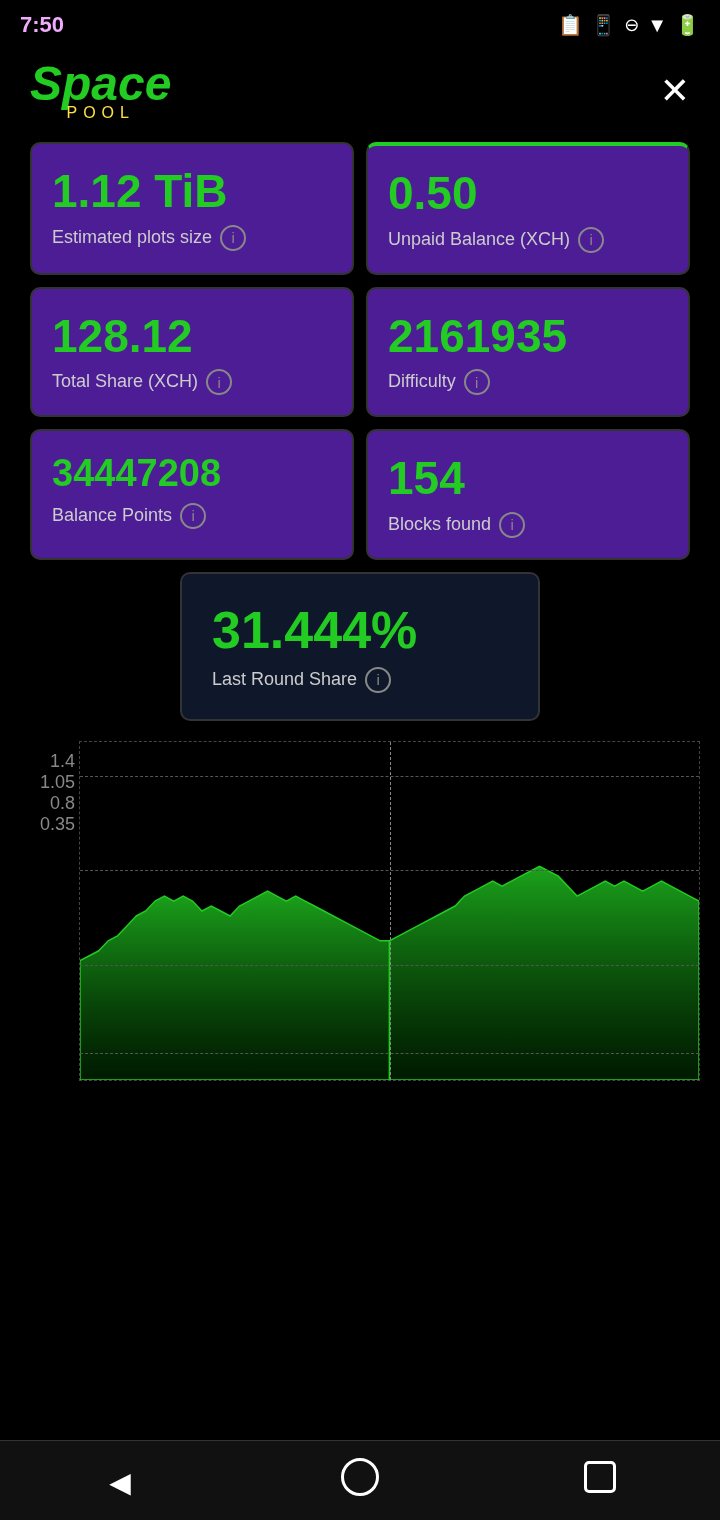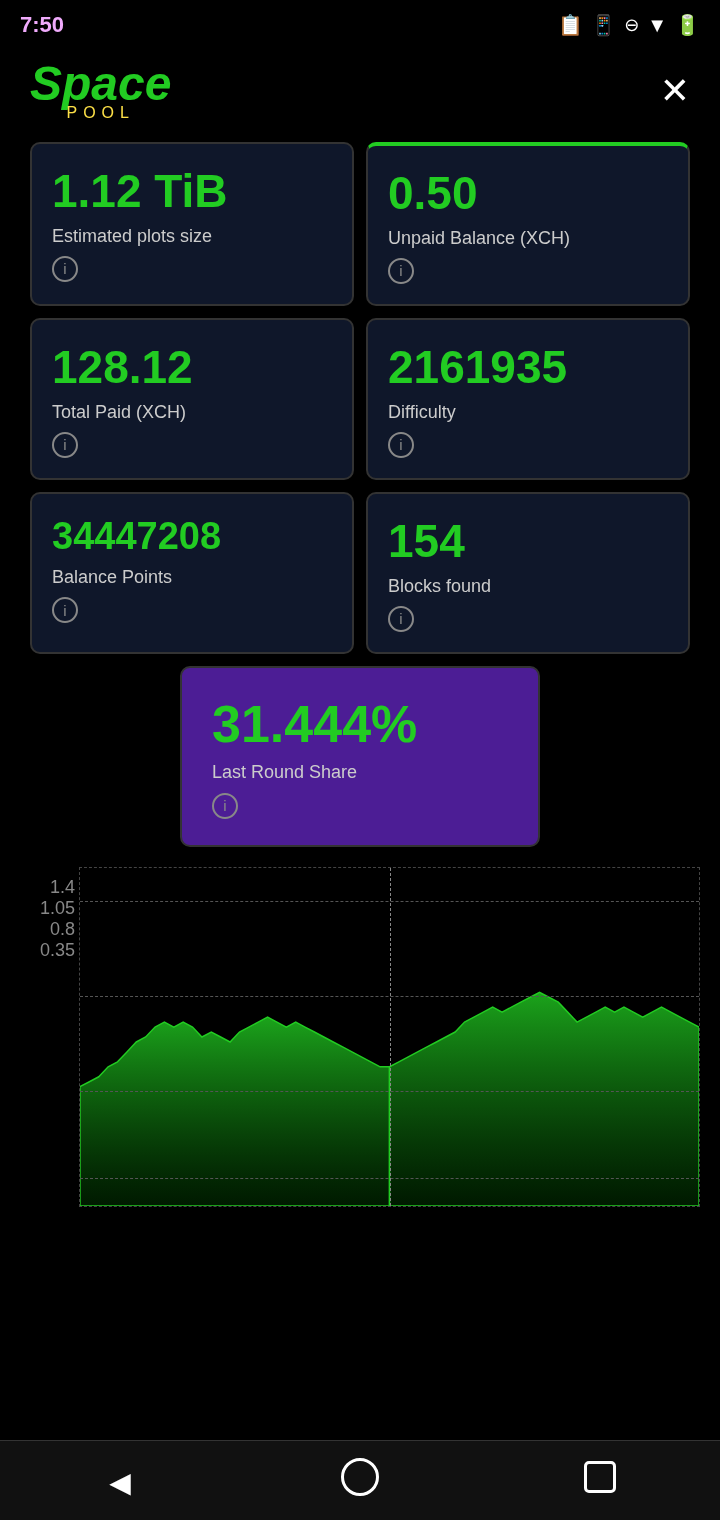--- a/index.html
+++ b/index.html
@@ -55,43 +55,43 @@
 
     
     .stats-grid {
       display: grid;
       grid-template-columns: 1fr 1fr;
       gap: 12px;
       padding: 0 30px;
       margin-bottom: 12px;
     }
     .stat-card {
-      background: #0f172a;
+      background: #4c1d95;
       border: 2px solid #333;
       border-radius: 10px;
       padding: 22px 20px 20px 20px;
       position: relative;
     }
     .stat-card.highlighted {
       border-top: 4px solid #22cc22;
       border-left: 2px solid #333;
       border-right: 2px solid #333;
       border-bottom: 2px solid #333;
     }
     .stat-value {
       font-size: 46px;
       font-weight: bold;
       color: #22cc22;
       line-height: 1.1;
       margin-bottom: 8px;
     }
     .stat-label-row {
       display: flex;
+      align-items: center;
       gap: 8px;
-      flex-direction: column;
     }
     .stat-label {
       font-size: 18px;
       color: #ccc;
       line-height: 1.3;
     }
     .info-icon {
       display: inline-flex;
       align-items: center;
       justify-content: center;
@@ -106,21 +106,21 @@
     }
 
     
     .center-card-wrapper {
       display: flex;
       justify-content: center;
       padding: 0 30px;
       margin-bottom: 12px;
     }
     .center-card {
-      background: #4c1d95;
+      background: #0f172a;
       border: 2px solid #333;
       border-radius: 10px;
       padding: 28px 30px 26px 30px;
       width: 360px;
     }
     .center-card .stat-value {
       font-size: 52px;
     }
 
     
@@ -228,21 +228,21 @@
       <span class="stat-label">Unpaid Balance (XCH)</span>
       <span class="info-icon">i</span>
     </div>
   </div>
 </div>
 
 <div class="stats-grid">
   <div class="stat-card">
     <div class="stat-value">128.12</div>
     <div class="stat-label-row">
-      <span class="stat-label">Total Paid (XCH)</span>
+      <span class="stat-label">Total Share (XCH)</span>
       <span class="info-icon">i</span>
     </div>
   </div>
   <div class="stat-card">
     <div class="stat-value">2161935</div>
     <div class="stat-label-row">
       <span class="stat-label">Difficulty</span>
       <span class="info-icon">i</span>
     </div>
   </div>

